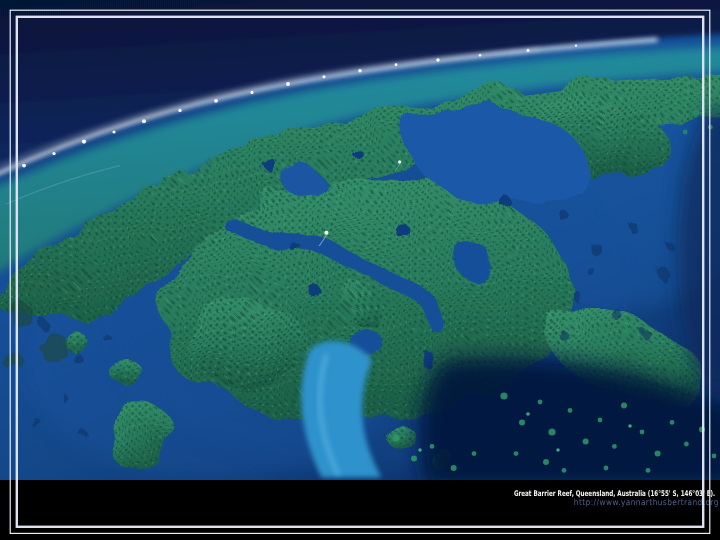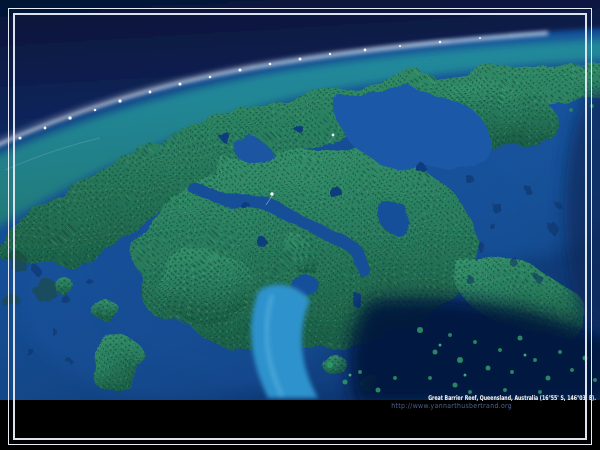--- a/index.html
+++ b/index.html
@@ -1,20 +1,20 @@
 <!DOCTYPE html>
 <html style="--frame-outer: #e8ecf4; --frame-inner: #dde3ee; --cap-title: #f4f4f4; --cap-url: #4e6390; --deep-sea: #081c4e; --mid-sea: #15498f; --reef-green: #2c8262; --lagoon-blue: #1a57a5; --channel-cyan: #2f96d0; --surf-white: #eef6fd;"><head>
 <meta charset="utf-8">
 <style>
   html,body{margin:0;padding:0;background:#000;}
   body{width:600px;height:450px;overflow:hidden;font-family:"DejaVu Sans",sans-serif;}
   .stage{position:relative;width:600px;height:450px;background:#000;}
   .photo{position:absolute;left:0;top:0;width:600px;height:400px;overflow:hidden;z-index:1;}
   .photo svg{display:block;}
-  .caption{position:absolute;right:4px;top:394px;z-index:2;}
+  .caption{position:absolute;right:4px;top:407px;z-index:2;text-align:right;}
   .cap-title{
     font-weight:bold;font-size:6.5px;line-height:8px;
     color:var(--cap-title,#f4f4f4);
     transform:scaleX(.72);transform-origin:100% 50%;white-space:nowrap;
   }
   .cap-url{
     font-size:7px;line-height:8px;letter-spacing:.4px;
     color:var(--cap-url,#4e6390);
     transform:scaleX(.88);transform-origin:100% 50%;white-space:nowrap;
     margin-right:-3px;

